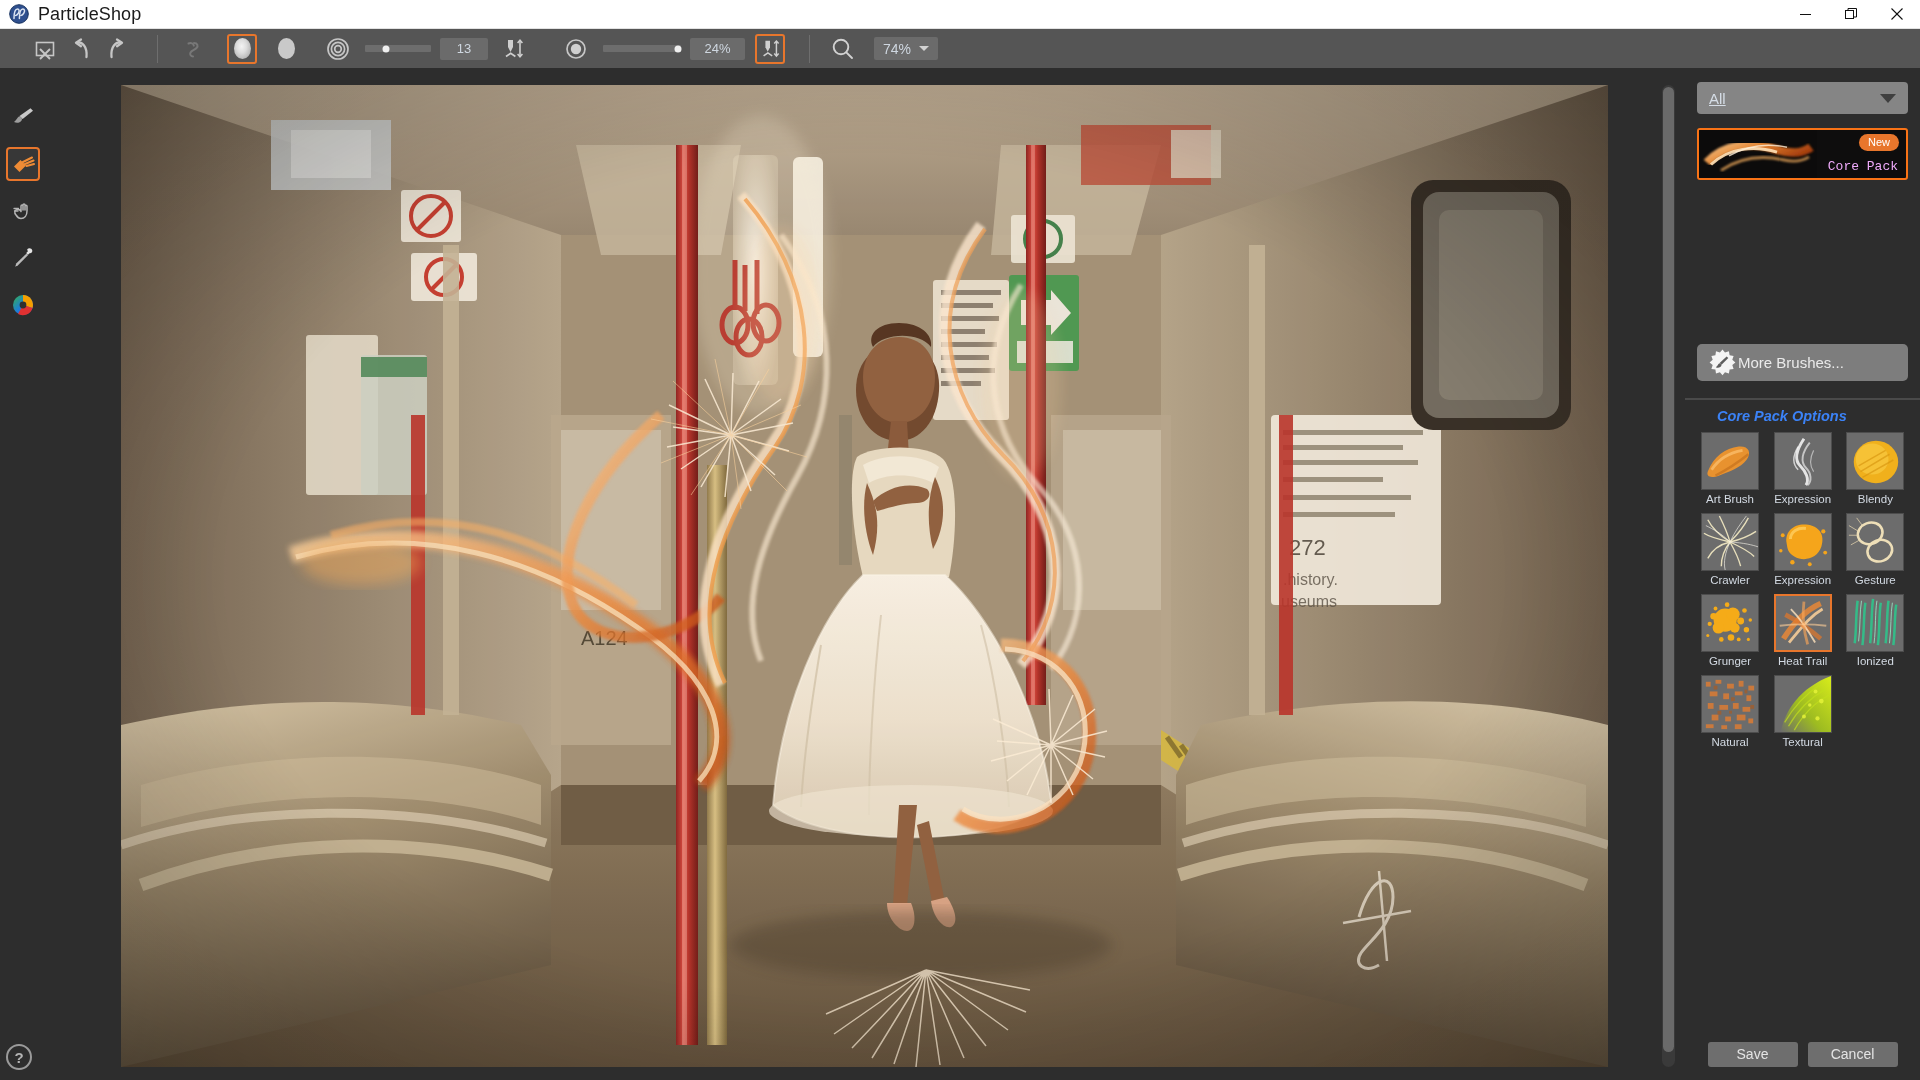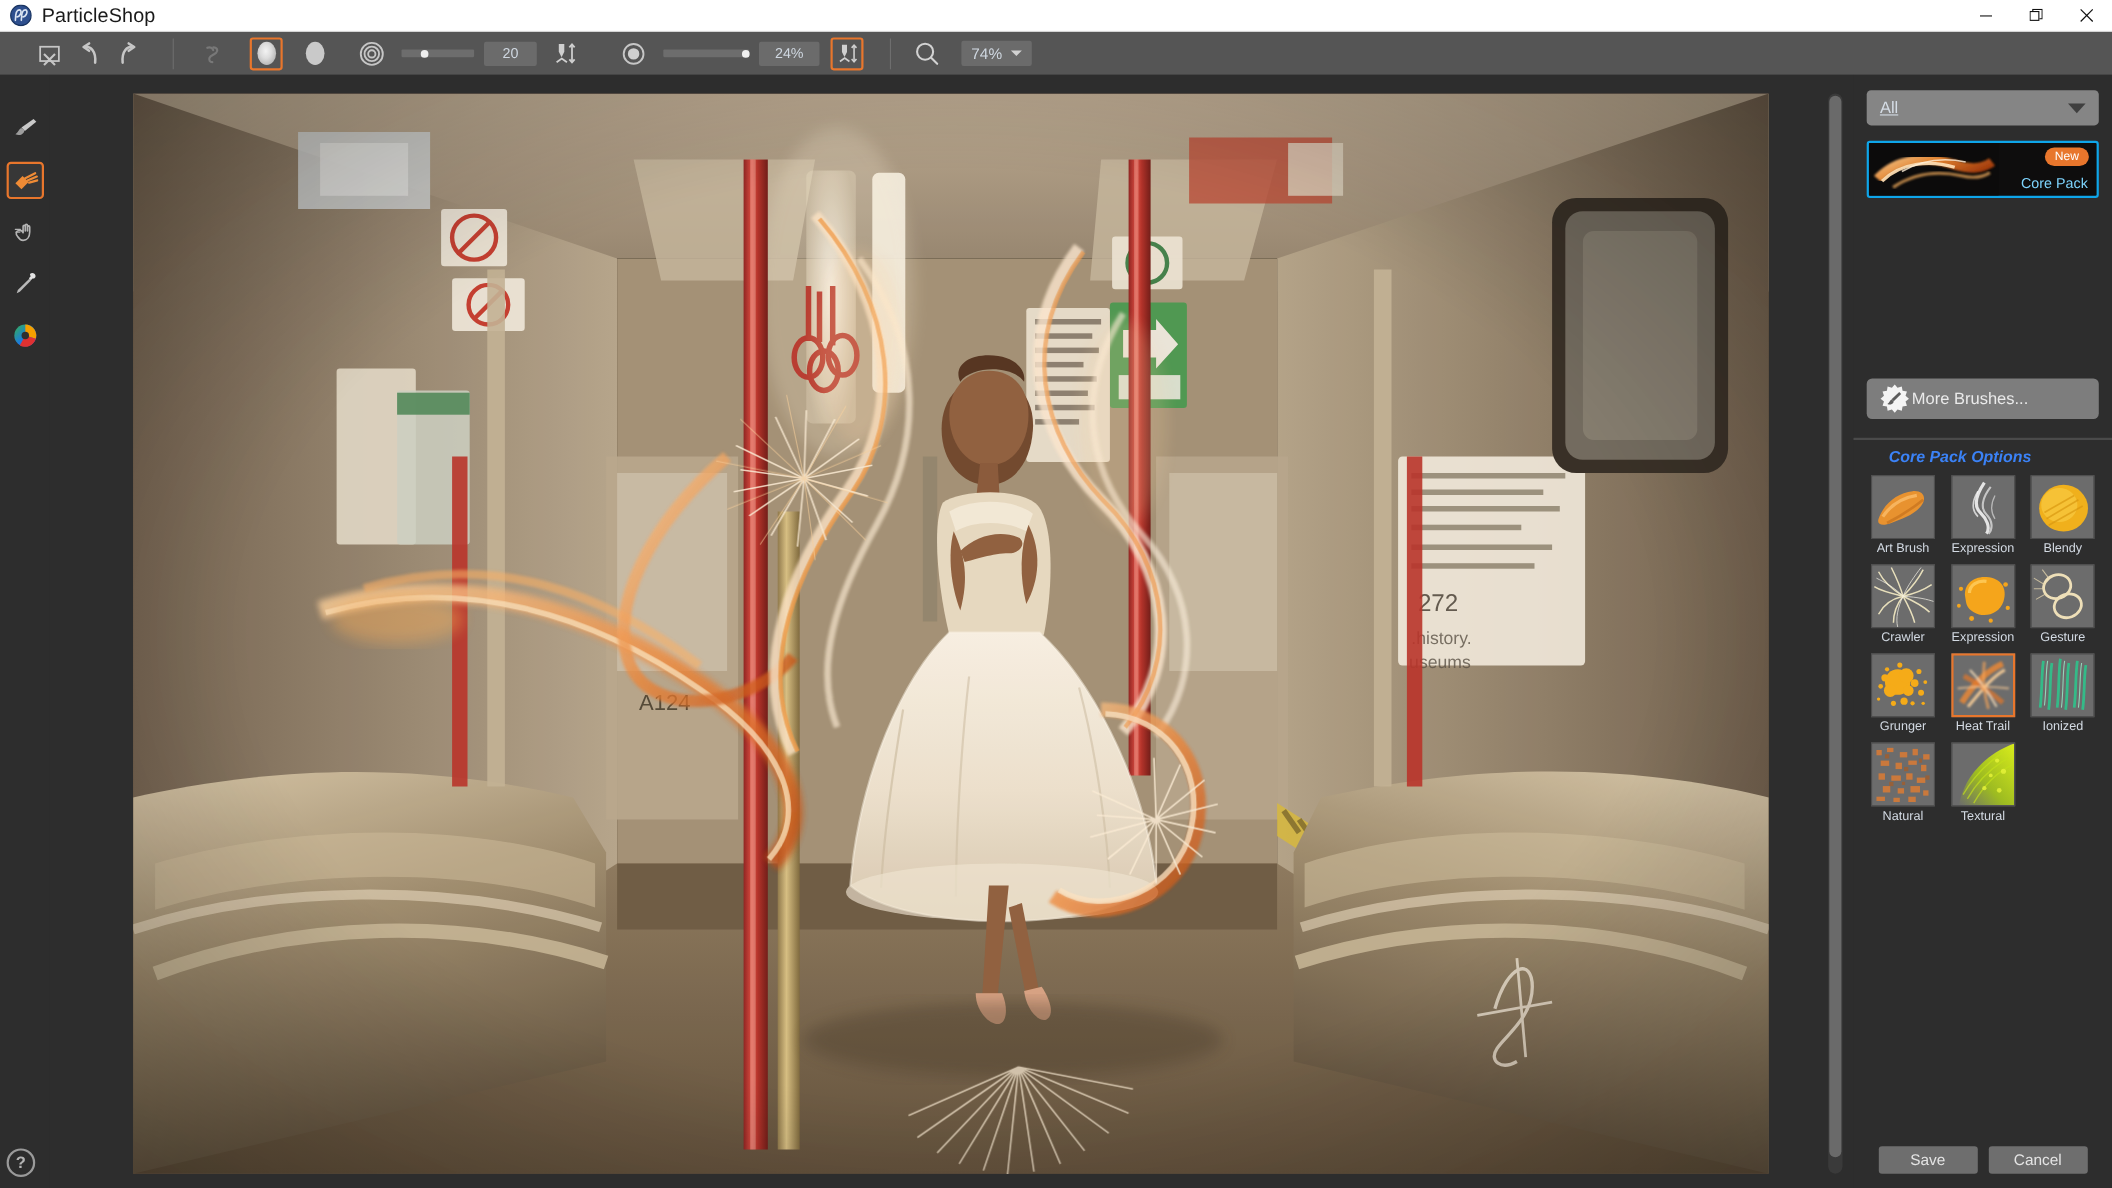--- a/index.html
+++ b/index.html
@@ -123,27 +123,27 @@
     display: flex; align-items: center; padding: 0 12px;
     font-size: 15px; color: #d5dde6; text-decoration: underline;
   }
   .sel-box .caret {
     margin-left: auto; width: 0; height: 0;
     border-left: 8px solid transparent; border-right: 8px solid transparent;
     border-top: 9px solid #3f3f3f;
   }
   .pack-card {
     margin: 14px 12px 0 12px; height: 52px; position: relative;
-    background: #0e0d0d; border: 2px solid #0ea5e9; border-radius: 3px;
+    background: #0e0d0d; border: 2px solid #f97316; border-radius: 3px;
     overflow: hidden;
   }
   .pack-thumb { position: absolute; left: 0; top: 0; width: 118px; height: 100%; }
   .pack-name {
     position: absolute; right: 8px; bottom: 4px;
-    font-size: 13px; color: #7dd3fc;
+    font-size: 13px; color: #f0abfc; font-family: Liberation Mono, monospace;
   }
   .badge-new {
     position: absolute; right: 7px; top: 4px; background: #e8762c;
     color: #fff; font-size: 11px; border-radius: 9px; padding: 2px 9px 2px 9px;
     line-height: 13px;
   }
   .more-brushes {
     position: absolute; left: 12px; top: 276px; width: 211px; height: 37px;
     background: #7d7d7d; border-radius: 5px;
     display: flex; align-items: center; gap: 2px; padding-left: 12px;
@@ -259,21 +259,21 @@
         <circle cx="12" cy="12" r="10" fill="none" stroke="#c6c6c6" stroke-width="1.7"></circle>
         <circle cx="12" cy="12" r="6.6" fill="none" stroke="#c6c6c6" stroke-width="1.7"></circle>
         <circle cx="12" cy="12" r="3.3" fill="none" stroke="#c6c6c6" stroke-width="1.7"></circle>
       </svg>
     </div>
     <div class="slider-wrap">
       <div class="slider-track">
         <div class="slider-knob" style="left:32%"></div>
       </div>
     </div>
-    <div class="num-field">20</div>
+    <div class="num-field">13</div>
     <div class="tbtn" style="margin-left:10px">
       <svg width="24" height="24" viewBox="0 0 24 24">
         <path d="M7 3 h5 v7 l-2.5 5 L7 10 Z" fill="#cfcfcf"></path>
         <path d="M5 19.5 L9.7 16.2 L14.4 19.5" fill="none" stroke="#cfcfcf" stroke-width="1.7"></path>
         <line x1="19" y1="4" x2="19" y2="19" stroke="#cfcfcf" stroke-width="1.6"></line>
         <path d="M16.6 6 L19 3.3 L21.4 6" fill="none" stroke="#cfcfcf" stroke-width="1.6"></path>
         <path d="M16.6 17 L19 19.7 L21.4 17" fill="none" stroke="#cfcfcf" stroke-width="1.6"></path>
       </svg>
     </div>
 

